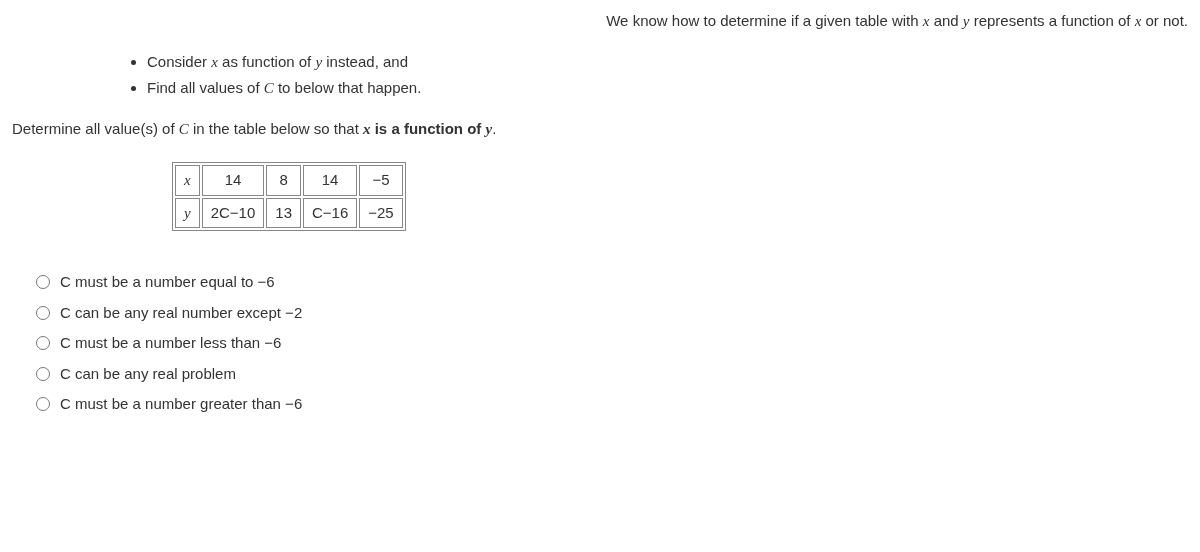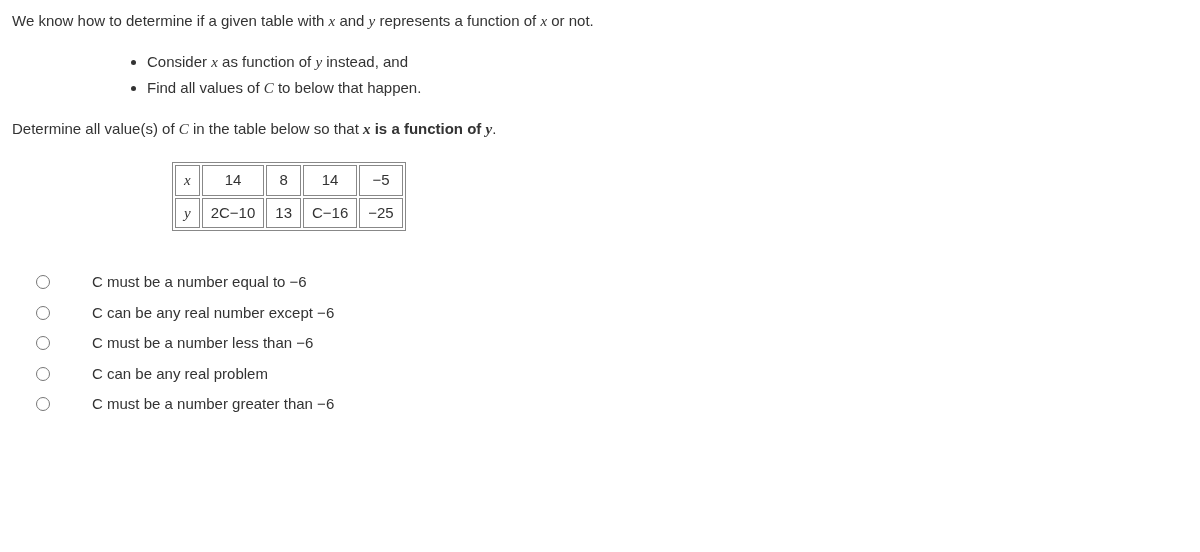--- a/index.html
+++ b/index.html
@@ -6,21 +6,21 @@
   body {
     margin: 0;
     padding: 10px 12px;
     font-family: Verdana, Geneva, sans-serif;
     font-size: 15px;
     color: #333333;
     background: #ffffff;
     line-height: 1.5;
     width: 1200px;
   }
-  .intro p { margin: 0 0 2px 0; }
+  .intro p { margin: 0 0 2px 0; text-align: right; }
   .mathvar { font-style: italic; font-family: Georgia, 'Times New Roman', serif; }
   ul.points {
     margin: 18px 0 18px 0;
     padding-left: 135px;
     list-style: disc;
   }
   ul.points li { margin-bottom: 4px; }
   .prompt { margin-top: 12px; margin-bottom: 22px; }
   .bold { font-weight: bold; }
   .table-wrap { margin-left: 160px; margin-bottom: 40px; }
@@ -40,21 +40,20 @@
   table.data td.head {
     font-style: italic;
     font-family: Georgia, 'Times New Roman', serif;
     text-align: center;
   }
   .options { margin-left: 24px; }
   .option-row {
     display: flex;
     align-items: center;
     margin-bottom: 8px;
-    gap: 32px;
   }
   .radio {
     width: 14px;
     height: 14px;
     border: 1px solid #777;
     border-radius: 50%;
     margin-right: 10px;
     flex: 0 0 auto;
     background: #fff;
   }
@@ -102,21 +101,21 @@
     </table>
 </div>
 
 <div class="options">
   <div class="option-row">
     <span class="radio"></span>
     <span>C must be a number equal to −6</span>
   </div>
   <div class="option-row">
     <span class="radio"></span>
-    <span>C can be any real number except −6</span>
+    <span>C can be any real number except −2</span>
   </div>
   <div class="option-row">
     <span class="radio"></span>
     <span>C must be a number less than −6</span>
   </div>
   <div class="option-row">
     <span class="radio"></span>
     <span>C can be any real problem</span>
   </div>
   <div class="option-row">

